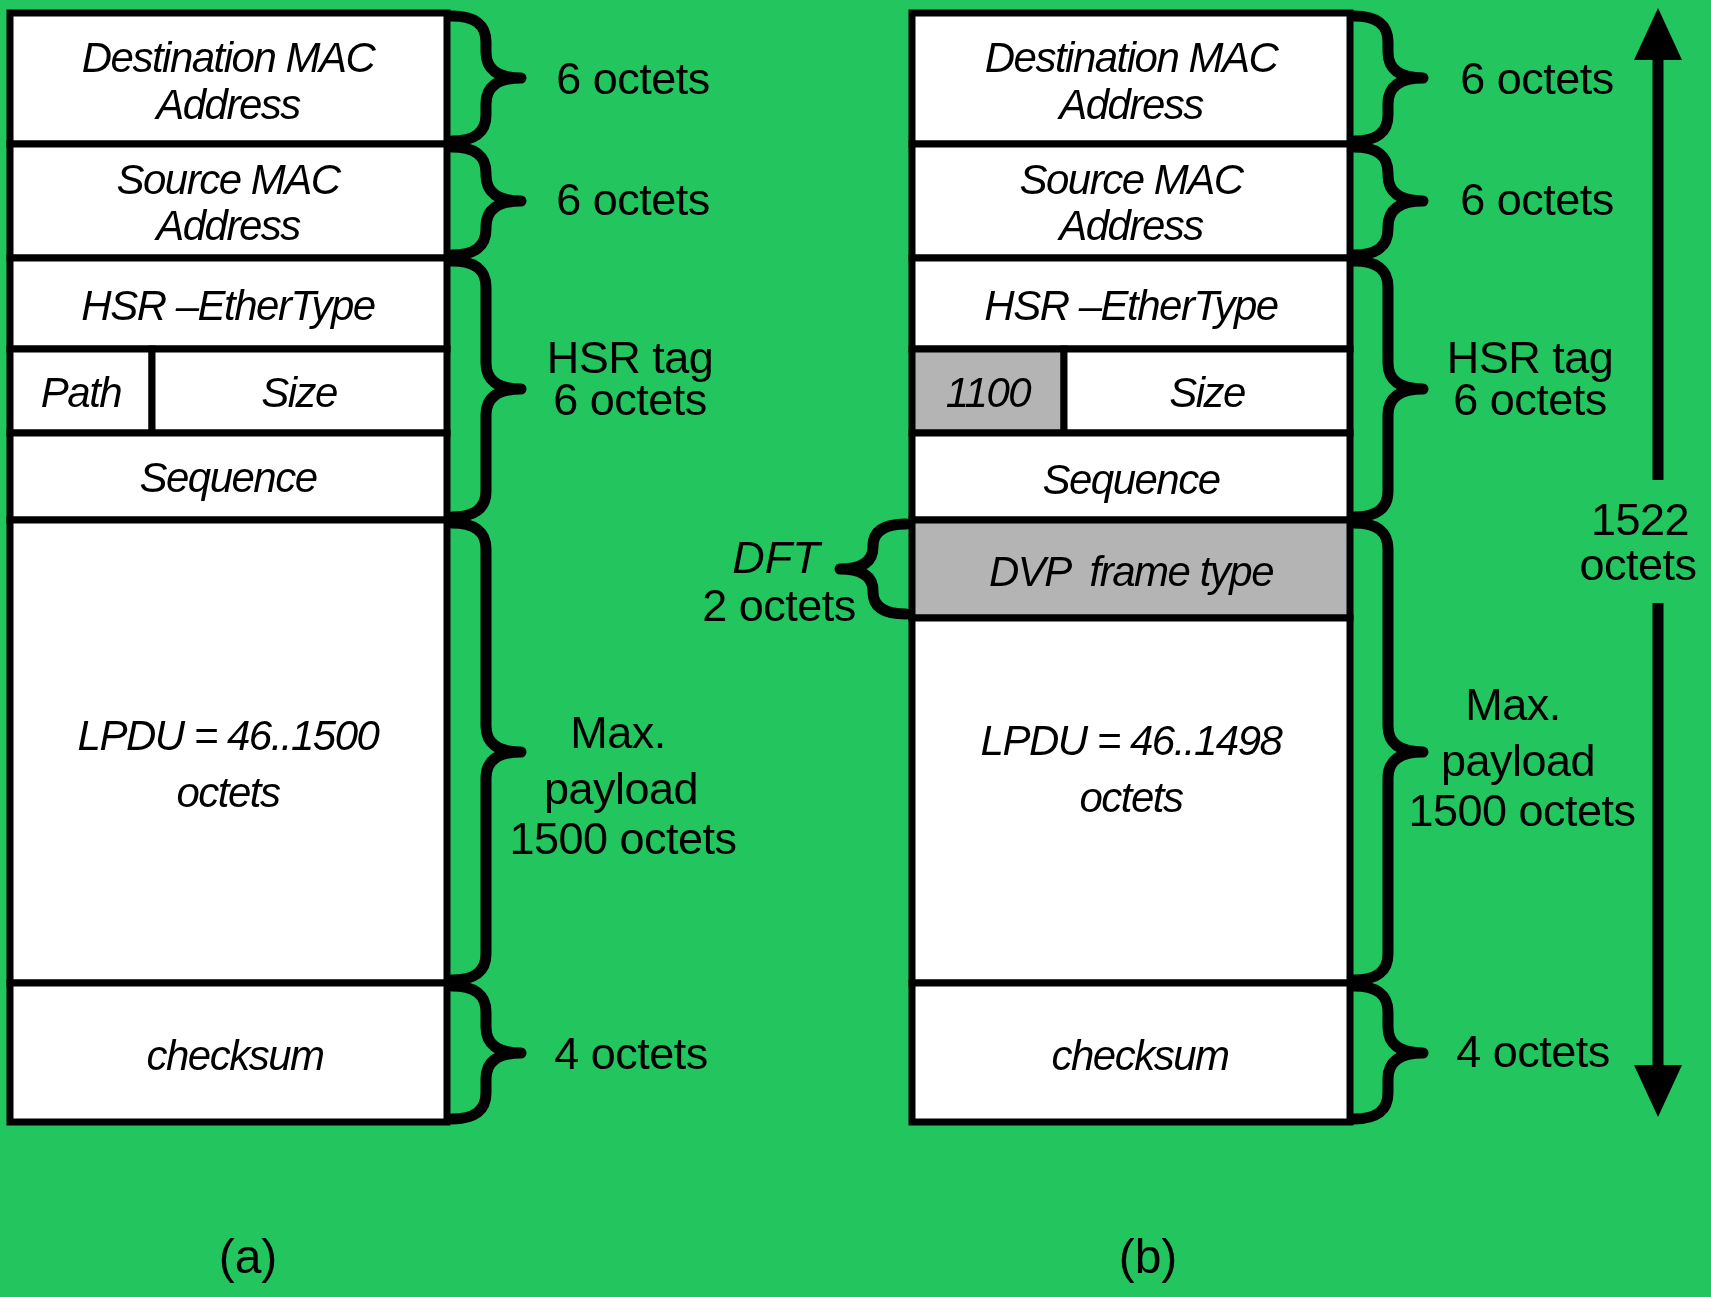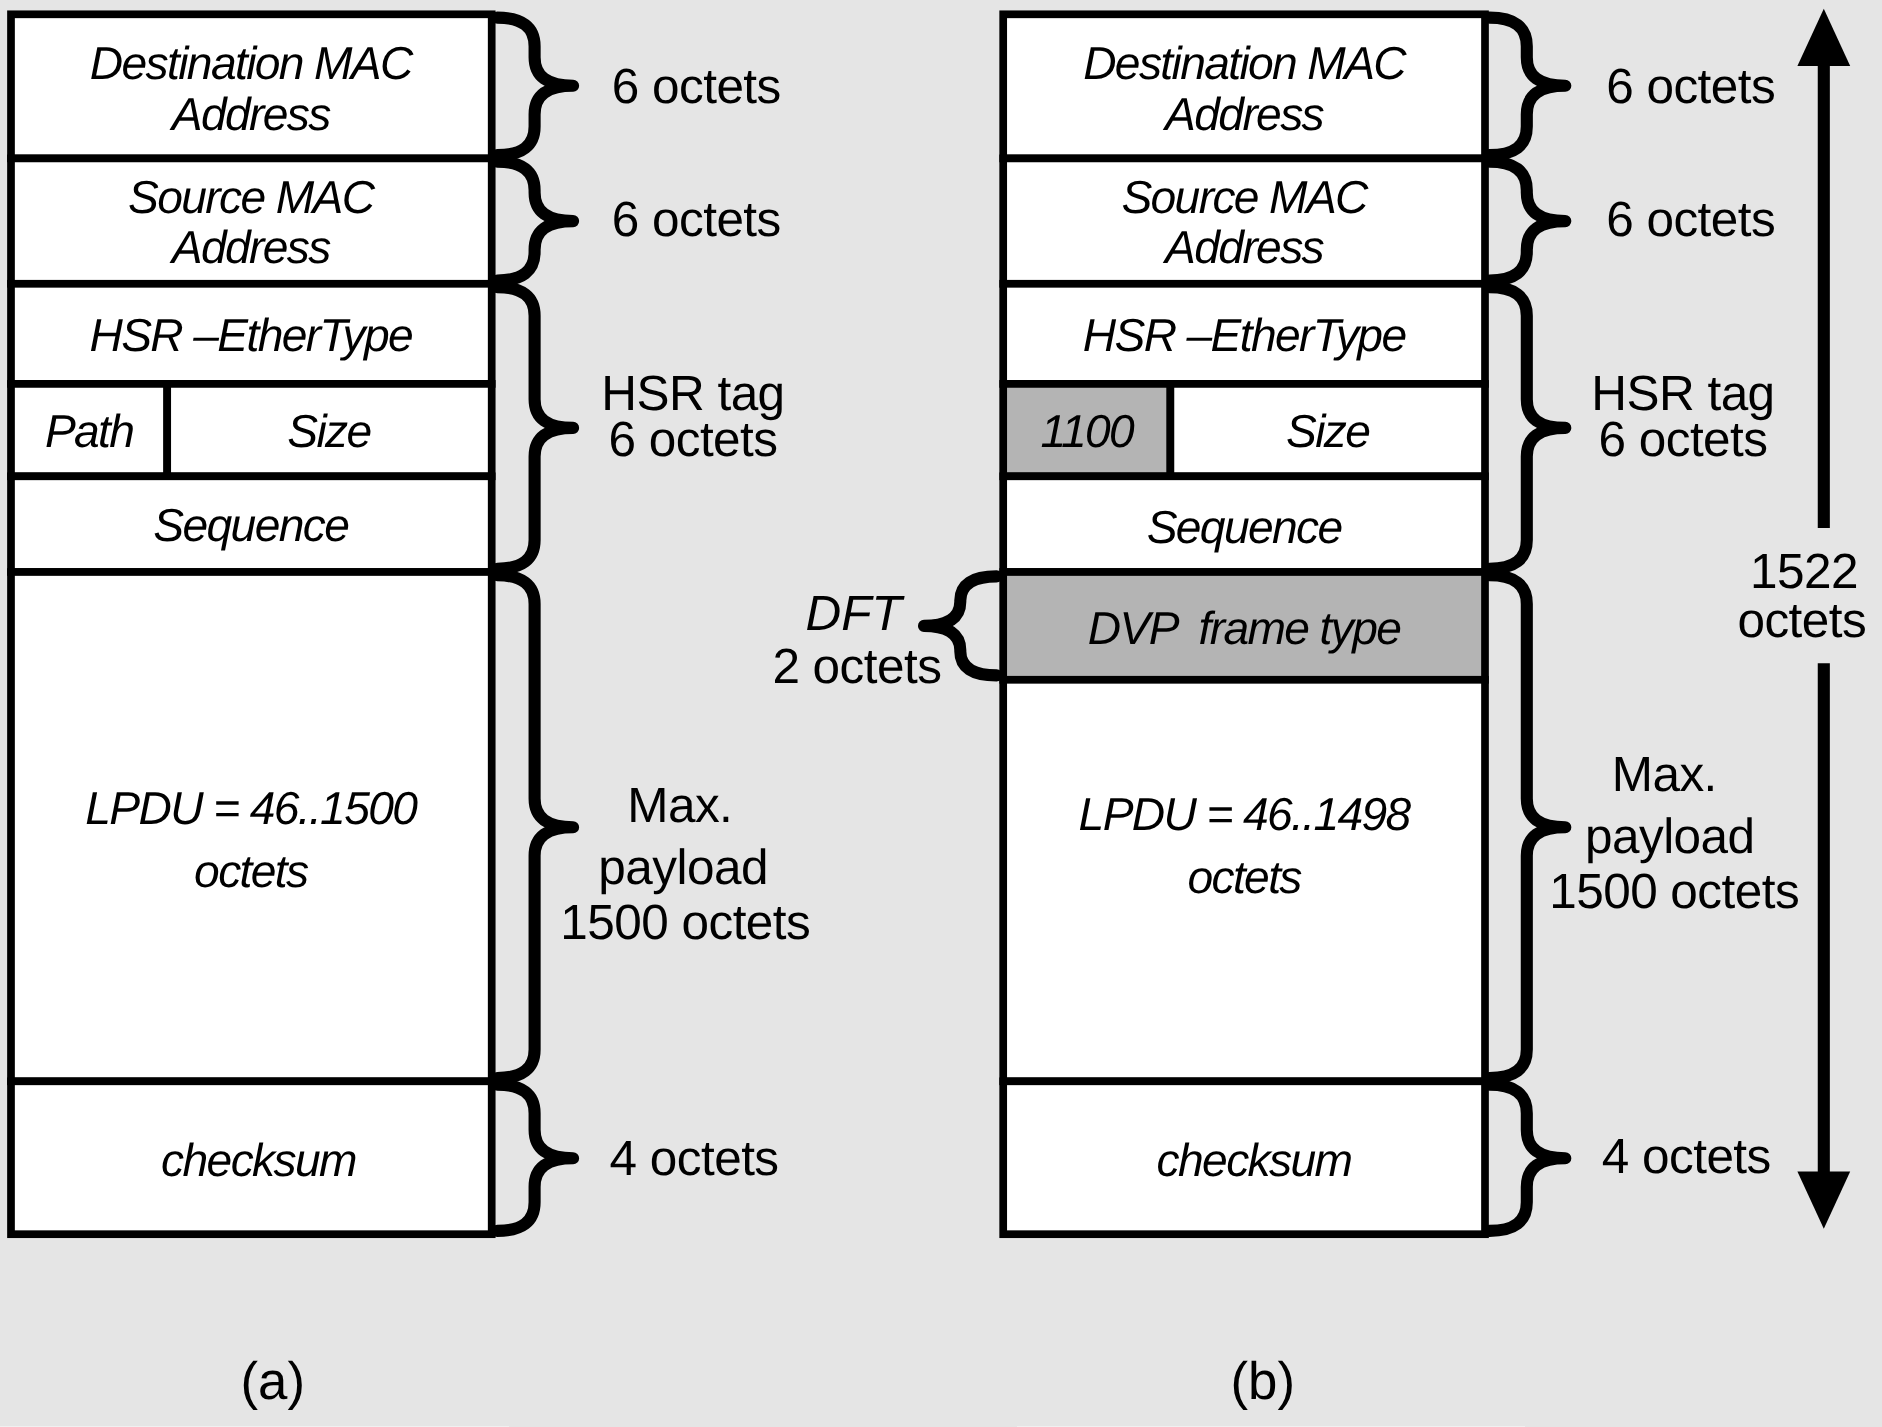--- a/index.html
+++ b/index.html
@@ -1,16 +1,16 @@
 <!DOCTYPE html>
 <html><head>
 <meta charset="utf-8">
 <style>
   html, body { margin: 0; padding: 0; background: #ffffff; }
-  .stage { width: 1711px; height: 1297px; position: relative; background: #e5e5e5; }
+  .stage { width: 1711px; height: 1297px; position: relative; background: #22c55e; }
   svg text {
     font-family: "Liberation Sans", sans-serif;
     fill: #000000;
     text-anchor: middle;
     dominant-baseline: central;
   }
   text.field {
     font-style: italic;
     font-size: 42px;
     letter-spacing: -1.5px;

